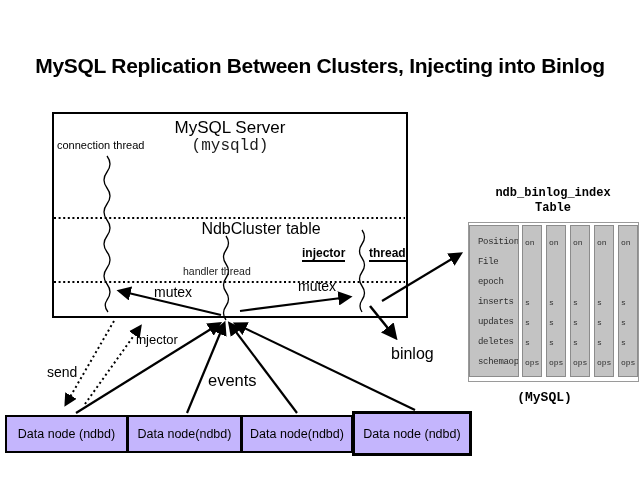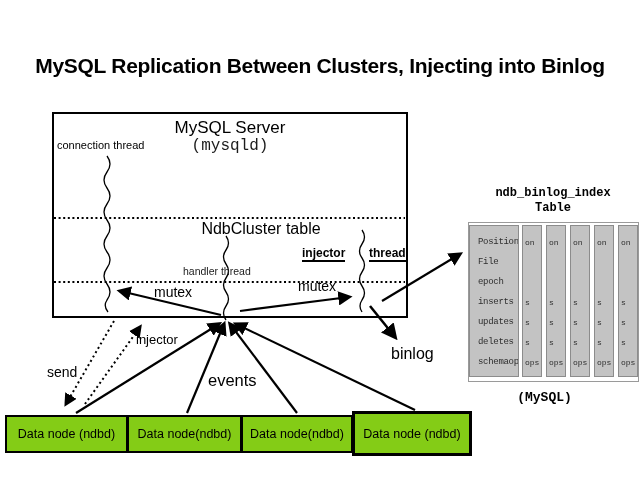--- a/index.html
+++ b/index.html
@@ -67,21 +67,21 @@
   .slat-labels .cell{font-size:9px;letter-spacing:-0.3px;padding-left:8px;}
   .slat-narrow{width:20px;}
   .slat-narrow .cell{font-size:8px;padding-left:2px;}
   .col1{left:53px;} .col2{left:77px;} .col3{left:101px;} .col4{left:125px;} .col5{left:149px;}
   .myisam-label{
     left:459px;top:390px;width:171px;text-align:center;
     font-family:"Liberation Mono", monospace;font-weight:bold;font-size:13px;
   }
 
   .data-node{
-    border:2px solid #000;box-sizing:border-box;background:#84cc16;
+    border:2px solid #000;box-sizing:border-box;background:#c4b5fd;
     display:flex;align-items:center;justify-content:center;
     font-size:12.5px;white-space:nowrap;overflow:hidden;
   }
   .dn1{left:5px;top:415px;width:123px;height:38px;}
   .dn2{left:127px;top:415px;width:115px;height:38px;}
   .dn3{left:241px;top:415px;width:112px;height:38px;}
   .dn4{left:352px;top:411px;width:120px;height:45px;border-width:3px;}
 </style>
 </head>
 <body>

